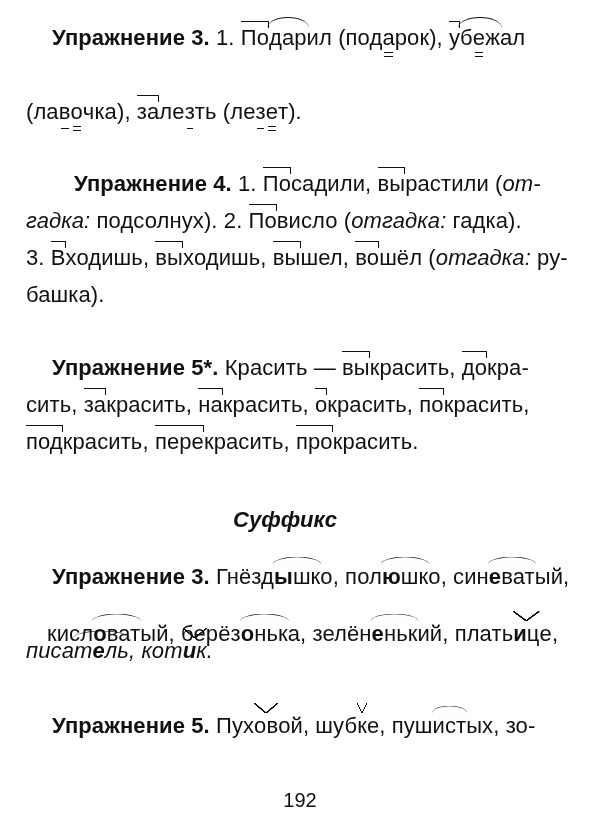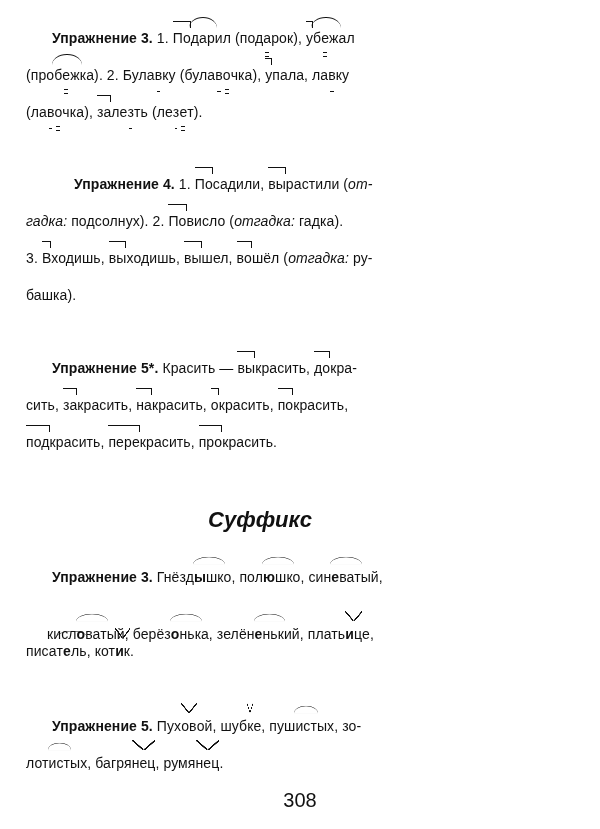--- a/index.html
+++ b/index.html
@@ -3,27 +3,27 @@
 <meta charset="utf-8">
 <style>
   html, body { margin: 0; padding: 0; background: #ffffff; }
   body {
     width: 600px; height: 829px; position: relative; overflow: hidden;
     font-family: "Liberation Sans", sans-serif; color: #111111;
   }
   .page { position: absolute; left: 0; top: 0; width: 600px; height: 829px; }
   .line {
     position: absolute; left: 26px; white-space: nowrap;
-    font-size: 14px; line-height: 26px; letter-spacing: 0.1px;
+    font-size: 22px; line-height: 26px; letter-spacing: 0.1px;
   }
   .b { font-weight: bold; }
   .i { font-style: italic; }
   .section-title {
     position: absolute; left: 0; width: 520px; text-align: center; top: 507px;
-    font-size: 22px; font-weight: bold; font-style: italic;
+    font-size: 22px; font-weight: bold; font-style: italic; padding-left: 25px;
   }
   .page-number {
     position: absolute; left: 0; width: 600px; text-align: center; top: 789px;
     font-size: 20px;
   }
   
   .seg { position: relative; display: inline-block; }
   .prefix::before {
     content: ""; position: absolute; left: 0; right: 0; top: -4px; height: 6px;
     border-top: 1.4px solid #111; border-right: 1.4px solid #111;
@@ -54,23 +54,20 @@
 </style>
 </head>
 <body>
 
 <div class="page">
 
   <div class="line" style="top:25px; left:52px;">
     <span class="b">Упражнение 3.</span>
     <span>1. <span class="seg prefix">По</span><span class="seg root-arc">да<span class="seg cons-single"></span>р</span>ил (под<span class="seg vowel-dbl">а</span>рок), <span class="seg prefix">у</span><span class="seg root-arc">б<span class="seg vowel-dbl">е</span>ж</span>ал</span>
   </div>
-  <div class="line" style="top:62px;">
-    <span>(про<span class="seg root-arc">б<span class="seg vowel-dbl">е</span>ж</span>ка). 2. Була<span class="seg cons-single">в</span>ку (була<span class="seg cons-single">в</span><span class="seg vowel-dbl">о</span>чка), <span class="seg prefix">у</span>пала, ла<span class="seg cons-single">в</span>ку</span>
-  </div>
   <div class="line" style="top:99px;">
     <span>(ла<span class="seg cons-single">в</span><span class="seg vowel-dbl">о</span>чка), <span class="seg prefix">за</span>ле<span class="seg cons-single">з</span>ть (ле<span class="seg cons-single">з</span><span class="seg vowel-dbl">е</span>т).</span>
   </div>
 
   <div class="line" style="top:171px; left:52px;margin-left:22px;">
     <span class="b">Упражнение 4.</span>
     <span>1. <span class="seg prefix">По</span>садили, <span class="seg prefix">вы</span>растили (<span class="i">от-</span></span>
   </div>
   <div class="line" style="top:208px;">
     <span class="i">гадка:</span><span> подсолнух). 2. <span class="seg prefix">По</span>висло (</span><span class="i">отгадка:</span><span> гадка).</span>
@@ -93,26 +90,23 @@
 
   <div class="section-title">Суффикс</div>
 
   <div class="line" style="top:564px; left:52px;">
     <span class="b">Упражнение 3.</span>
     <span>Гнёзд<span class="seg suffix"><b>ы</b>шк</span>о, пол<span class="seg suffix"><b>ю</b>шк</span>о, син<span class="seg suffix"><b>е</b>ват</span>ый,</span>
   </div>
   <div class="line" style="top:621px;margin-left:21px;">
     <span>кисл<span class="seg suffix"><b>о</b>ват</span>ый, берёз<span class="seg suffix"><b>о</b>ньк</span>а, зелён<span class="seg suffix"><b>е</b>ньк</span>ий, плать<span class="seg suffix-hat"><b>и</b>ц</span>е,</span>
   </div>
-  <div class="line" style="top:638px;">
+  <div class="line" style="top:638px;font-style:italic;">
     <span>писа<span class="seg suffix">т<b>е</b>ль</span>, кот<span class="seg suffix-hat"><b>и</b>к</span>.</span>
   </div>
 
   <div class="line" style="top:713px; left:52px;">
     <span class="b">Упражнение 5.</span>
     <span>Пух<span class="seg suffix-hat">ов</span>ой, шуб<span class="seg suffix-hat">к</span>е, пуш<span class="seg suffix">ист</span>ых, зо-</span>
   </div>
-  <div class="line" style="top:750px;">
-    <span>лот<span class="seg suffix">ист</span>ых, багря<span class="seg suffix-hat">нец</span>, румя<span class="seg suffix-hat">нец</span>.</span>
-  </div>
 
-  <div class="page-number">308</div>
+  <div class="page-number">192</div>
 </div>
 
 </body></html>

